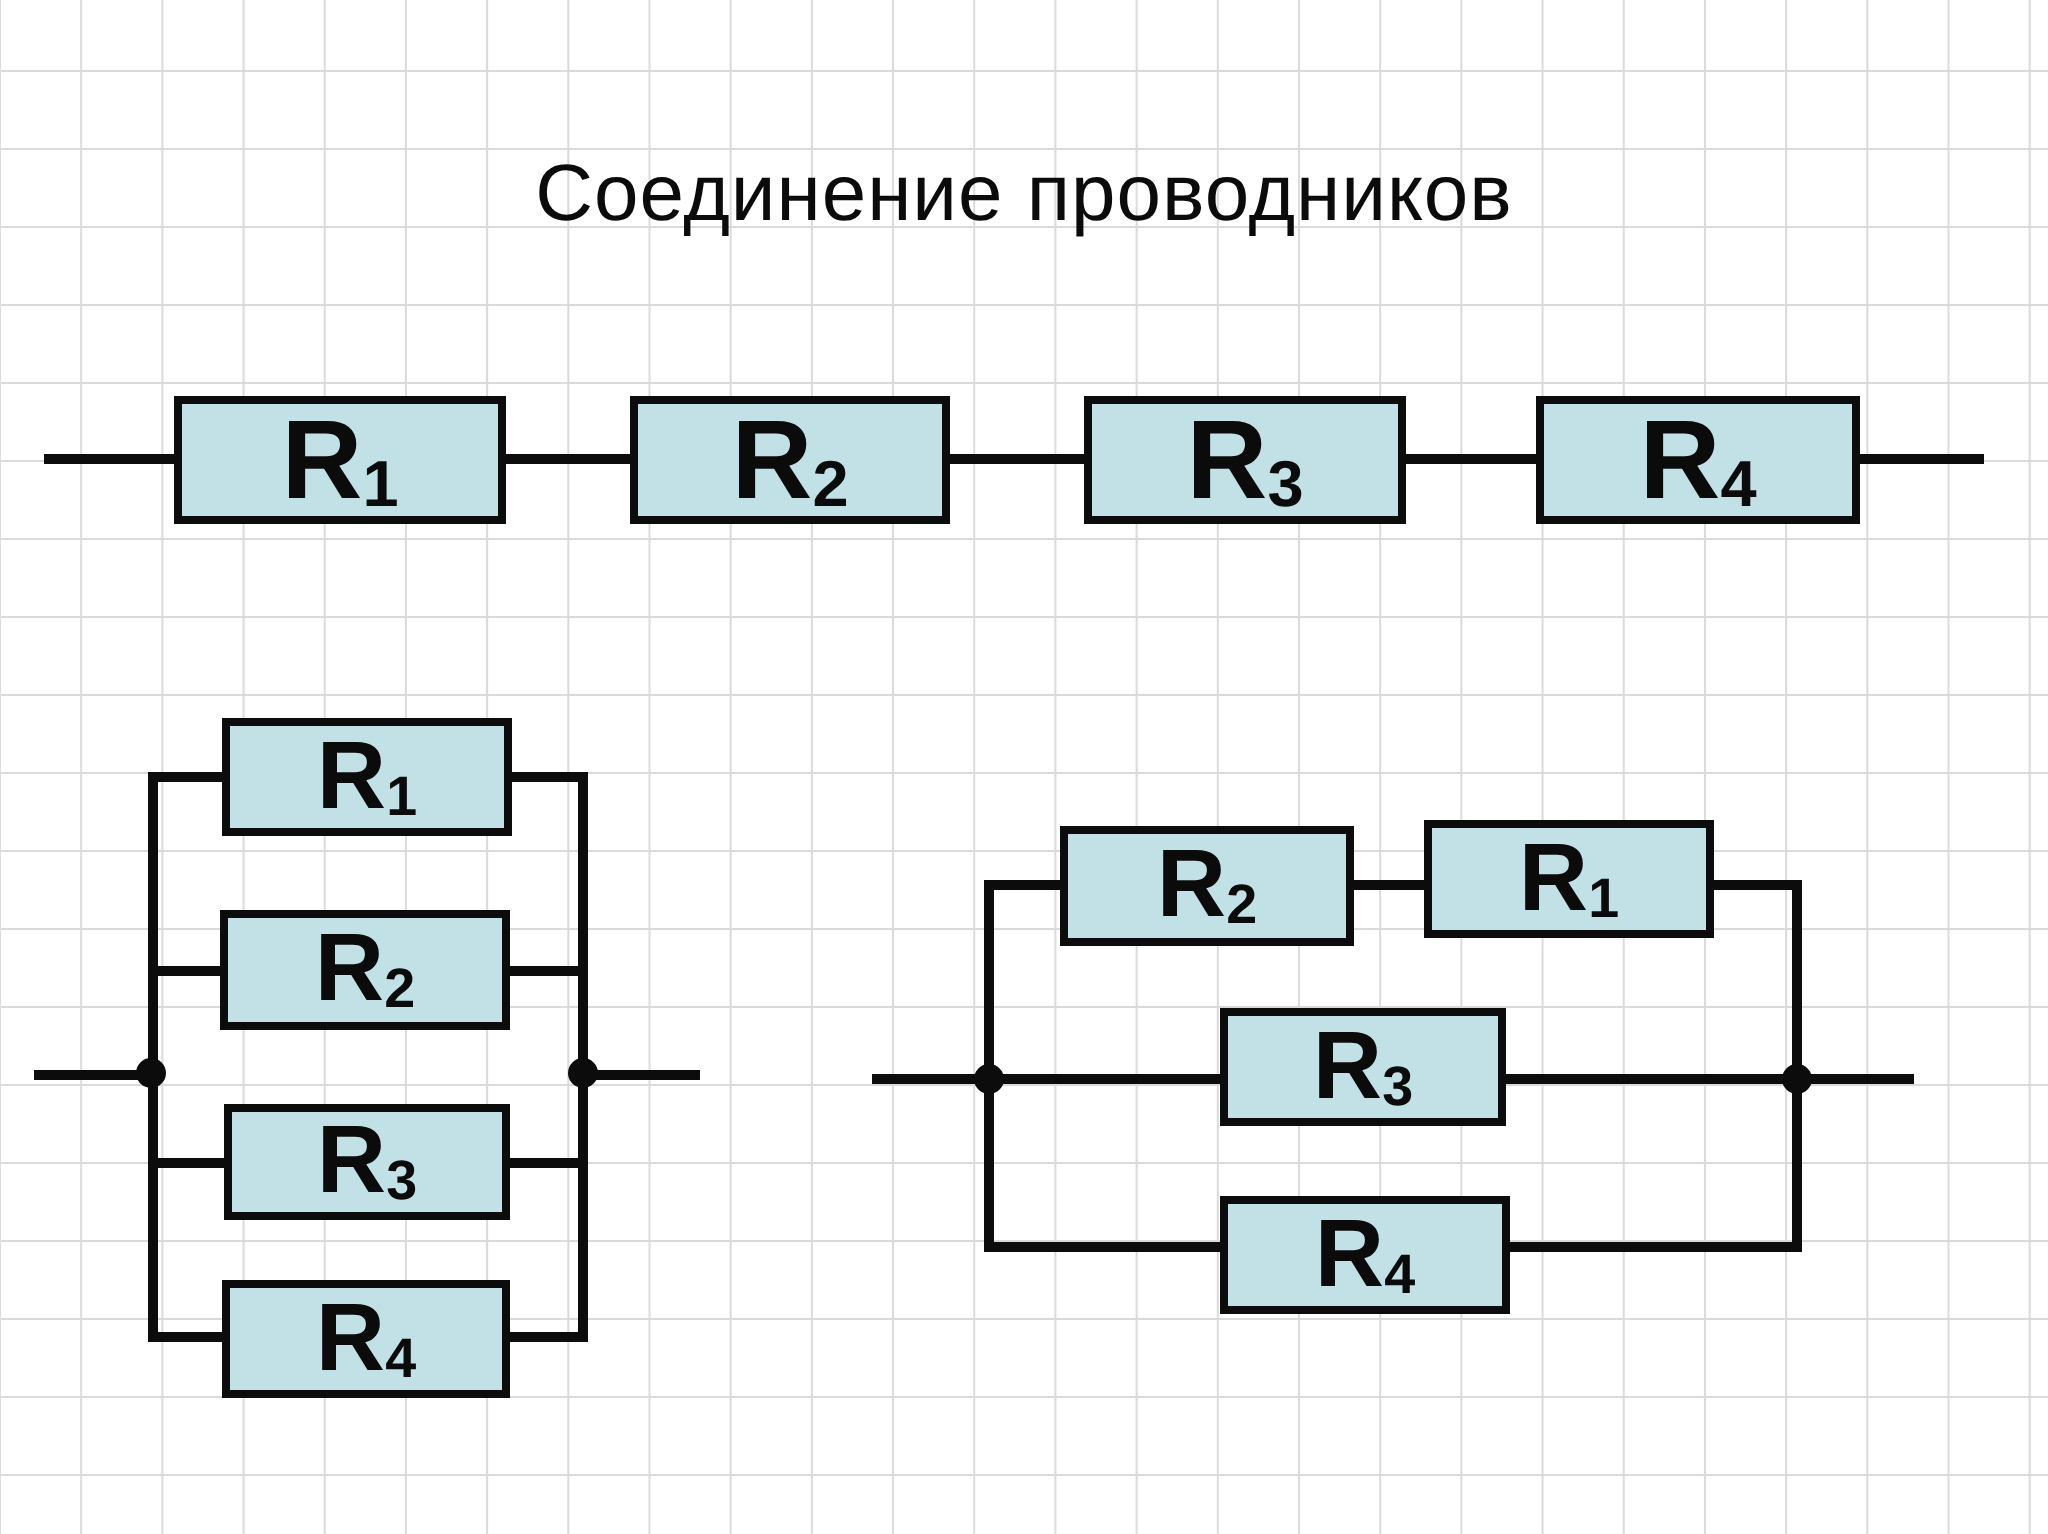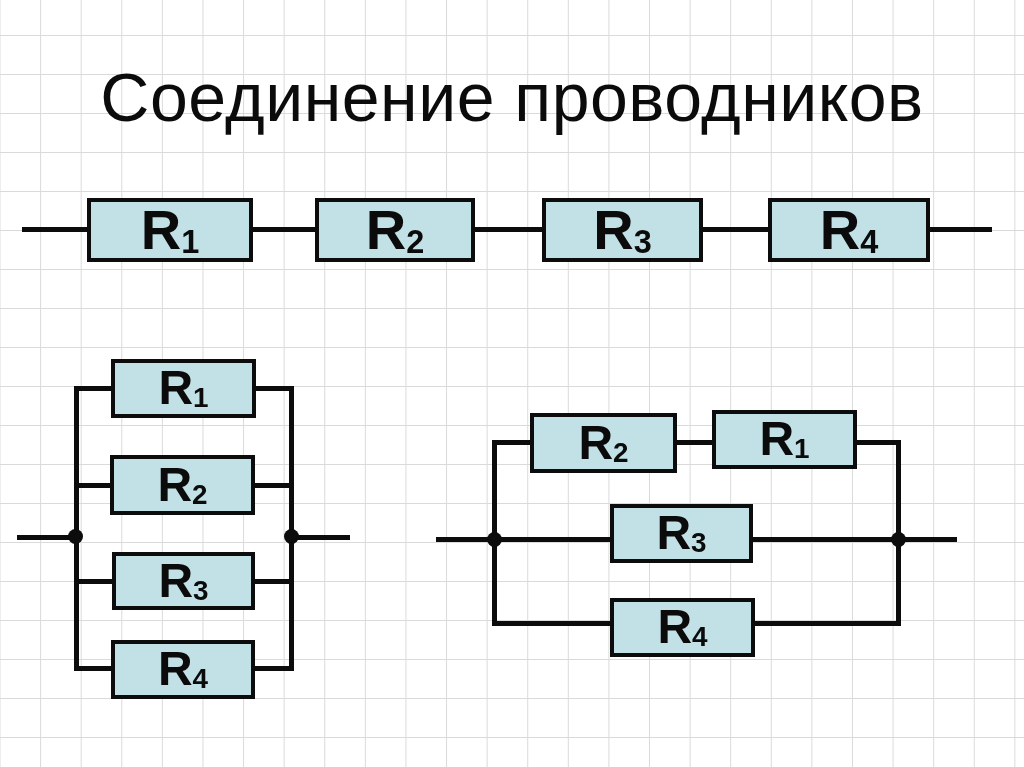--- a/index.html
+++ b/index.html
@@ -12,21 +12,21 @@
     position:relative;width:1024px;height:767px;overflow:hidden;
     background-color:var(--background);
     background-image:
       linear-gradient(to right, var(--grid-line) 1px, transparent 1px),
       linear-gradient(to bottom, var(--grid-line) 1px, transparent 1px);
     background-size:40.6px 39px;
     background-position:-0.5px -4px;
   }
   .title{
     position:absolute;left:0;top:64px;width:1024px;
-    text-align:center;font-size:68px;font-weight:400;line-height:66px;
+    text-align:center;font-size:40px;font-weight:400;line-height:66px;
     color:var(--text);letter-spacing:0.5px;white-space:nowrap;
   }
   .wire{position:absolute;background:var(--wire);z-index:1;}
   .dot{position:absolute;width:15px;height:15px;border-radius:50%;background:var(--wire);z-index:3;}
   .res{
     position:absolute;z-index:2;background:var(--resistor-fill);
     border:4px solid var(--resistor-border);
     display:flex;align-items:center;justify-content:center;
     color:var(--text);font-weight:bold;
   }

